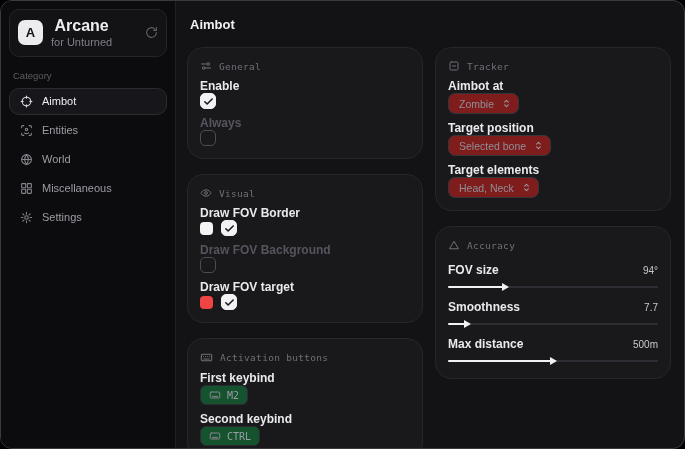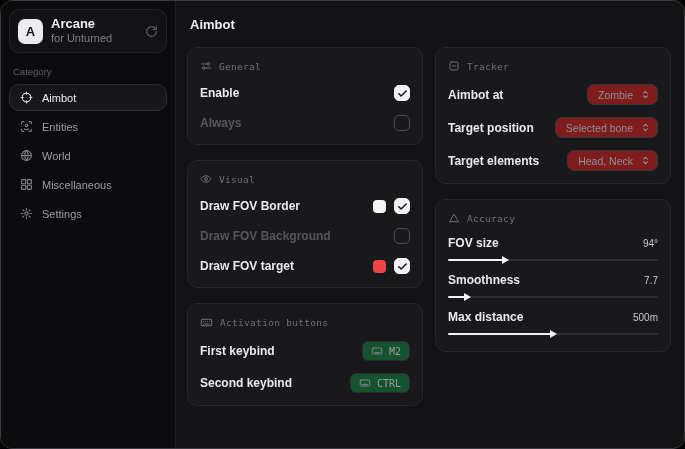--- a/index.html
+++ b/index.html
@@ -8,21 +8,21 @@
   .window { position:absolute; inset:0; background:#131316; border:1px solid #3a3a40;
     border-radius:12px; display:flex; overflow:hidden; }
 
   
   .sidebar { width:175px; min-width:175px; background:#0c0c0e; border-right:1px solid #1f1f24;
     display:flex; flex-direction:column; padding:8px; }
   .logo-card { border:1px solid #242429; background:#131316; border-radius:10px;
     display:flex; align-items:center; gap:8px; padding:6px 8px; }
   .logo-square { width:25px; height:25px; border-radius:7px; background:#ececef; color:#141416;
     display:flex; align-items:center; justify-content:center; font-weight:bold; font-size:13px; }
-  .logo-name { font-size:13px; font-weight:bold; color:#ededf1; line-height:1.25; }
+  .logo-name { font-size:16px; font-weight:bold; color:#ededf1; line-height:1.25;text-align:center; }
   .logo-sub { font-size:11px; color:#7f7f88; line-height:1.25; }
   .refresh-btn { margin-left:auto; color:#64646d; display:flex; }
 
   .category { font-size:9.5px; color:#5c5c64; margin:13px 4px 7px 4px; }
 
   .nav { display:flex; flex-direction:column; gap:2px; }
   .nav-item { height:27px; display:flex; align-items:center; gap:9px; padding:0 10px;
     border-radius:10px; border:1px solid transparent; color:#9d9da6; font-size:11px; cursor:default; }
   .nav-item .nicon { display:flex; color:#84848d; }
   .nav-item.selected { background:#17171b; border-color:#2b2b31; color:#ededf1; }
@@ -32,26 +32,26 @@
   .status-card { border:1px solid #242429; border-radius:10px; padding:8px 10px 9px 10px; }
   .status-expiry { font-family:"DejaVu Sans Mono", monospace; font-size:9.5px; color:#8e8e96; letter-spacing:.2px; }
   .status-session { font-size:9.5px; color:#d8d8dd; font-weight:bold; margin-top:4px; }
 
   
   .main { flex:1; padding:10px 13px 10px 11px; overflow:hidden; }
   .page-title { font-size:13px; font-weight:bold; color:#f1f1f4; margin:6px 0 15px 3px; }
   .columns { display:flex; gap:12px; align-items:flex-start; }
   .col { flex:1; display:flex; flex-direction:column; gap:15px; min-width:0; }
 
-  .card { background:#19191c; border:1px solid #26262b; border-radius:10px; padding:12px; }
+  .card { background:#19191c; border:1px solid #26262b; border-radius:16px; padding:12px; }
   .card-header { display:flex; align-items:center; gap:7px; color:#6f6f79;
     font-family:"DejaVu Sans Mono", monospace; font-size:9.5px; letter-spacing:.3px; }
   .card-header .hicon { display:flex; color:#6f6f79; }
 
-  .row { display:flex; align-items:center; justify-content:space-between; margin-top:12px; min-height:18px; }
+  .row { display:flex; align-items:flex-start; justify-content:space-between; margin-top:7px; min-height:18px;flex-direction:column; }
   .row-label { font-size:12px; font-weight:600; color:#e9e9ee; }
   .row.dim .row-label { color:#55555e; }
   .controls { display:flex; align-items:center; gap:8px; }
 
   .swatch { width:13px; height:13px; border-radius:4px; }
   .checkbox { width:16px; height:16px; border-radius:5px; border:1.5px solid #4b4b54;
     display:flex; align-items:center; justify-content:center; background:transparent; color:#1a1a1d; }
   .checkbox svg { display:none; }
   .checkbox.on { background:#f2f2f5; border-color:#f2f2f5; }
   .checkbox.on svg { display:block; }

